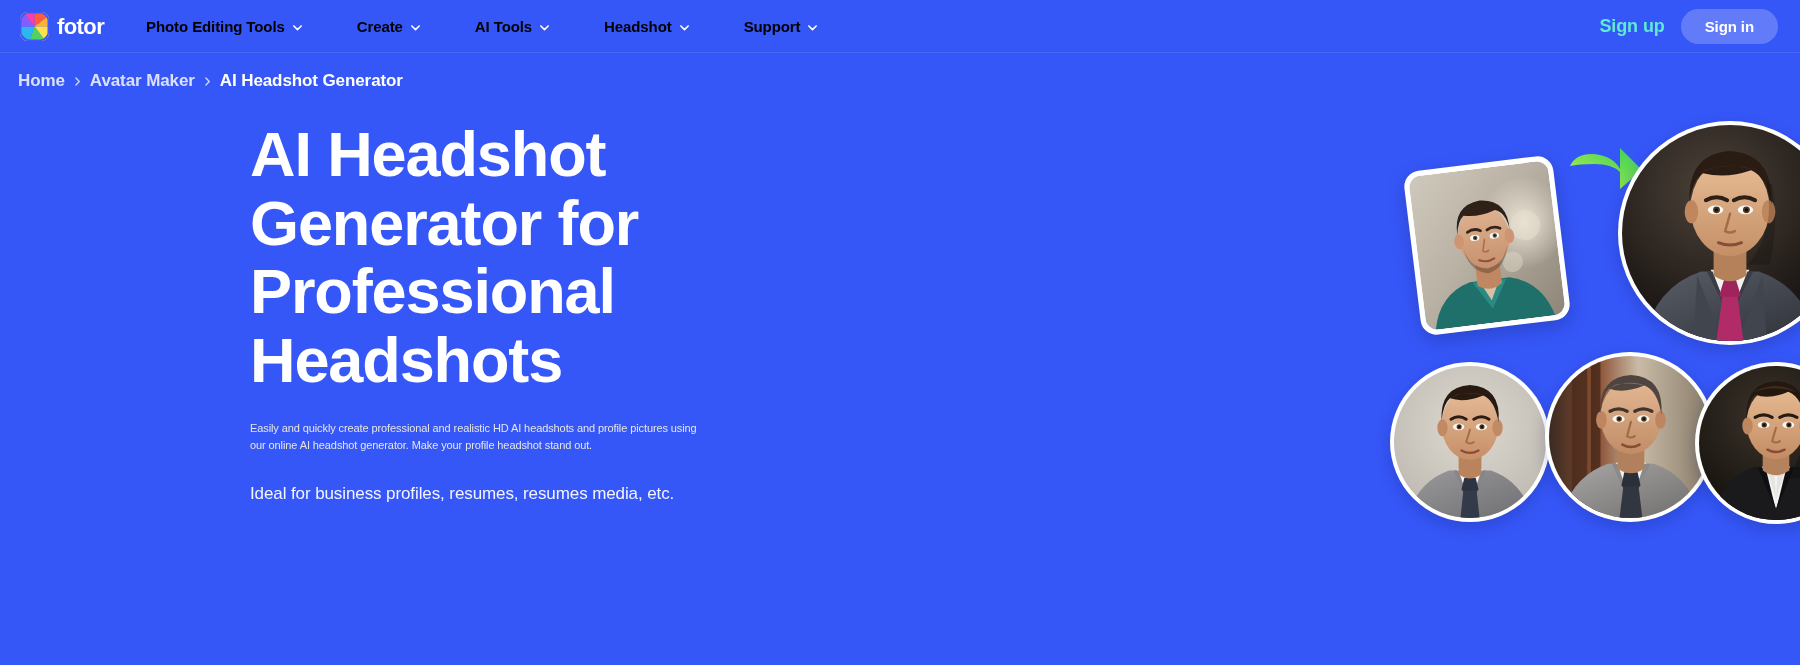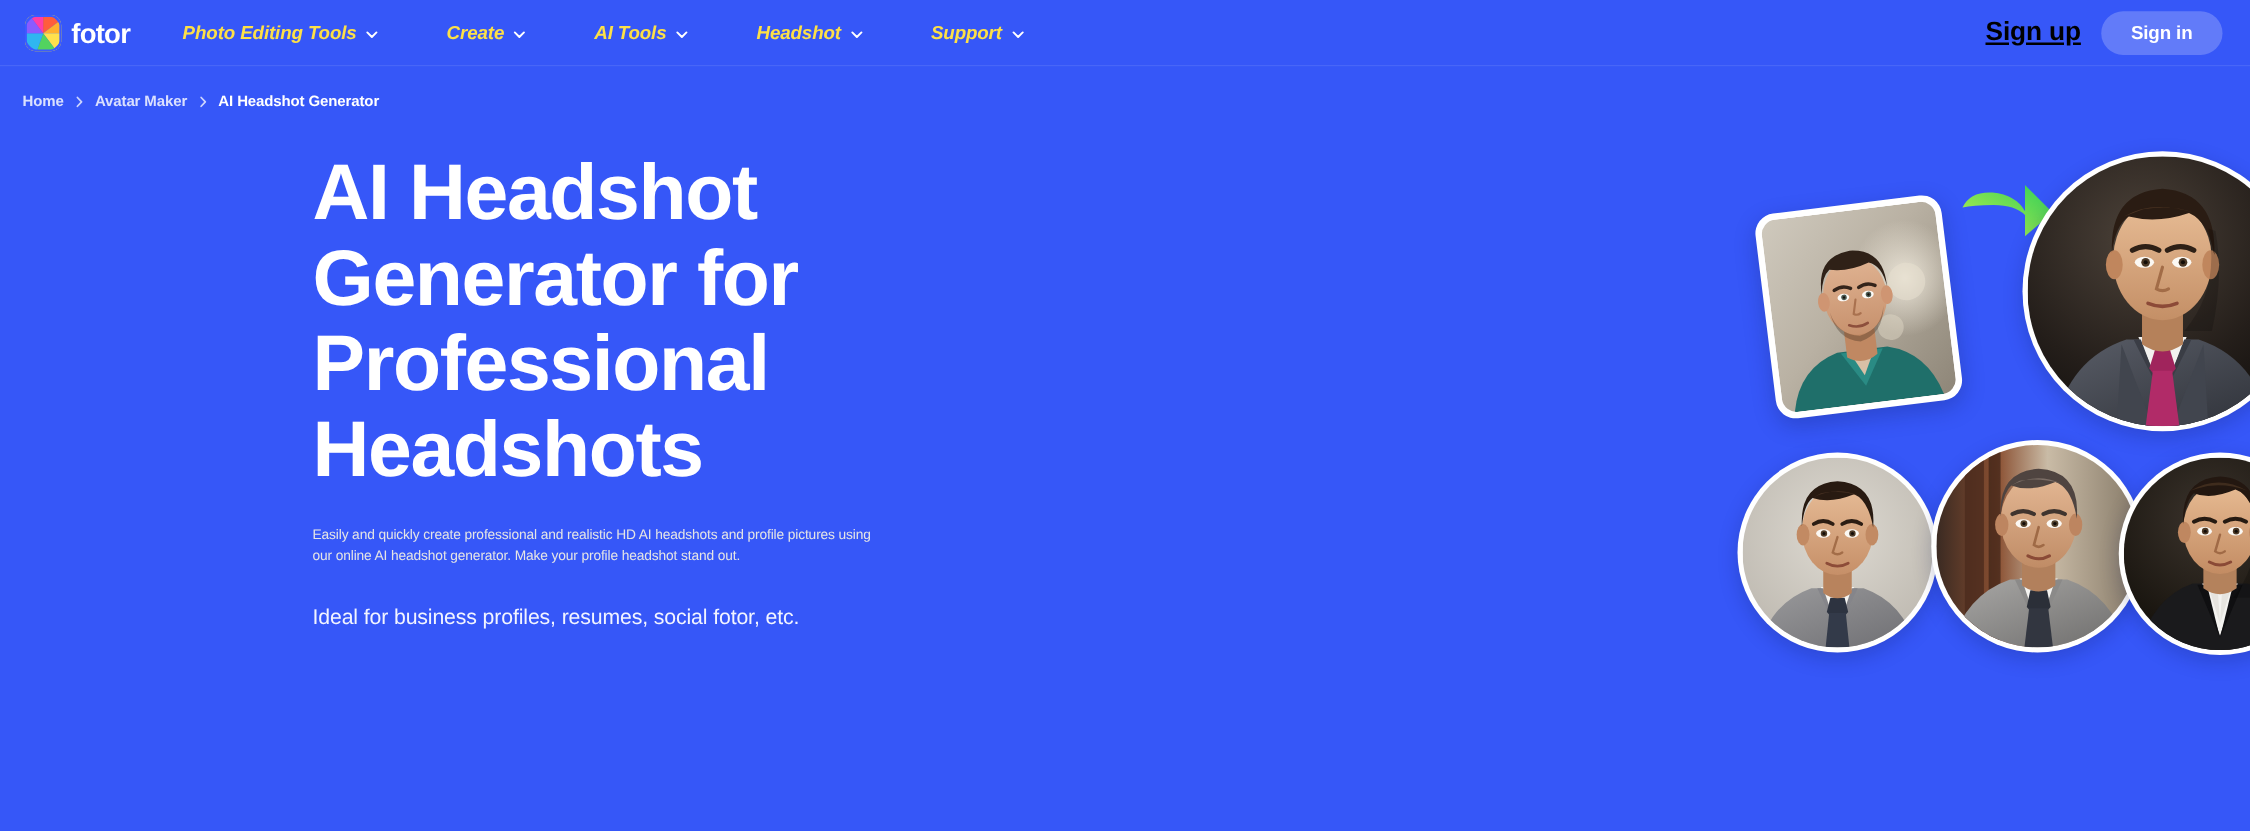--- a/index.html
+++ b/index.html
@@ -62,52 +62,50 @@
     display: flex;
     align-items: center;
   }
 
   .nav-item {
     display: flex;
     align-items: center;
     gap: 7px;
     font-size: 15px;
     font-weight: 600;
-    color: #fde047;
+    color: #000000;
     padding: 0 27px;
     cursor: pointer;
     white-space: nowrap;
     letter-spacing: -0.1px;
-    font-style: italic;
   }
   .nav-item:first-child { padding-left: 0; }
 
   .chev {
     width: 11px;
     height: 11px;
     display: inline-block;
     position: relative;
     top: 1px;
   }
   .chev svg { display: block; }
 
   .header-right {
     margin-left: auto;
     display: flex;
     align-items: center;
     gap: 16px;
   }
 
   .signup-link {
-    font-size: 21px;
+    font-size: 18px;
     font-weight: 600;
-    color: #000000;
+    color: #5eead4;
     cursor: pointer;
     letter-spacing: -0.1px;
-    text-decoration: underline;
   }
 
   .signin-btn {
     font-size: 15px;
     font-weight: 700;
     color: #ffffff;
     background: rgba(255,255,255,0.22);
     border: none;
     border-radius: 999px;
     padding: 9px 24px;
@@ -115,21 +113,21 @@
     font-family: inherit;
     letter-spacing: -0.1px;
   }
 
   
   .breadcrumb {
     display: flex;
     align-items: center;
     gap: 9px;
     padding: 17px 0 0 18px;
-    font-size: 12px;
+    font-size: 17px;
     height: 39px;
   }
   .crumb {
     color: rgba(255,255,255,0.82);
     font-weight: 600;
     cursor: pointer;
     letter-spacing: -0.1px;
   }
   .crumb.current {
     color: #ffffff;
@@ -374,21 +372,21 @@
 </div>
 
 <div class="hero">
 
   <div class="hero-left">
     <h1 class="hero-title">
       <span>AI Headshot Generator for</span><br>
       <span>Professional Headshots</span>
     </h1>
     <p class="hero-desc">Easily and quickly create professional and realistic HD AI headshots and profile pictures using our online AI headshot generator. Make your profile headshot stand out.</p>
-    <p class="hero-desc2">Ideal for business profiles, resumes, social fotor, etc.</p>
+    <p class="hero-desc2">Ideal for business profiles, resumes, resumes media, etc.</p>
   </div>
 
   <div class="hero-art">
     <div class="art-stage">
 
       <div class="src-card">
         <div class="src-card-inner">
           <div class="ph">
             <svg viewBox="0 0 150 165" preserveAspectRatio="xMidYMid slice">
               <defs>

